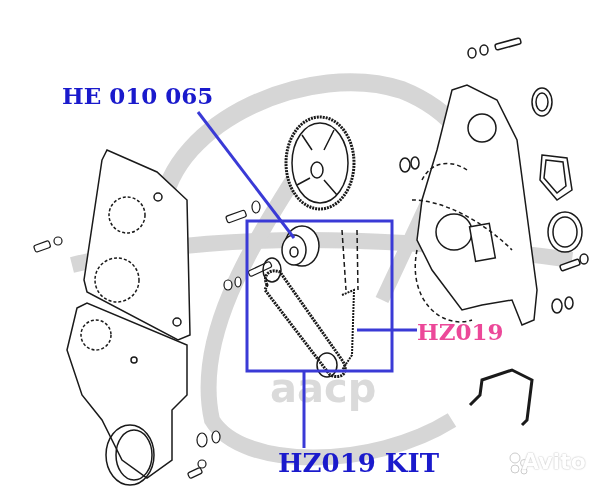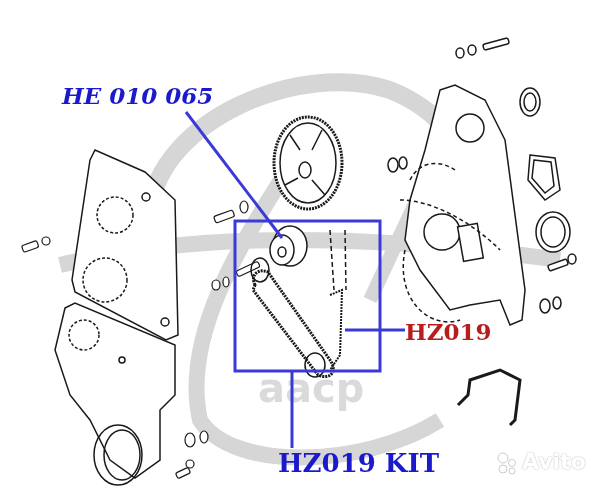--- a/index.html
+++ b/index.html
@@ -1,18 +1,18 @@
 <!DOCTYPE html>
 <html><head>
 <meta charset="utf-8">
 <style>
   html, body { margin: 0; padding: 0; background: #ffffff; }
   body { width: 600px; height: 488px; position: relative; overflow: hidden;
          font-family: "DejaVu Serif", "Liberation Serif", serif; }
-  .canvas { position: absolute; left: 0; top: 0; width: 588px; height: 488px; }
+  .canvas { position: absolute; left: 12px; top: 0; width: 588px; height: 488px; }
   .label { position: absolute; font-family: "DejaVu Serif", "Liberation Serif", serif;
            font-weight: bold; white-space: nowrap; letter-spacing: 0px; }
   .lbl-he { left: 62px; top: 82px; font-size: 23px; }
   .lbl-hz { left: 405px; top: 318px; font-size: 23px; }
   .lbl-kit { left: 278px; top: 448px; font-size: 26px; }
   .avito { position: absolute; left: 492px; top: 449px; font-family: "DejaVu Sans", "Liberation Sans", sans-serif;
            font-size: 22px; font-weight: bold; color: #ffffff;
            text-shadow: 0 0 2px #c8c8c8, 0 0 1px #bbbbbb; }
 </style>
 </head>
@@ -120,17 +120,17 @@
 
   <g fill="#ffffff" stroke="#cccccc" stroke-width="1">
     <circle cx="503" cy="458" r="5"></circle>
     <circle cx="512" cy="463" r="3.5"></circle>
     <circle cx="503" cy="469" r="4"></circle>
     <circle cx="512" cy="471" r="3"></circle>
   </g>
 </svg>
 </div>
 
-<div class="label lbl-he" style="color:#1a1acc;font-style:italic;">HE 010 065</div>
-<div class="label lbl-hz" style="color:#b91c1c;">HZ019</div>
+<div class="label lbl-he" style="color:#1a1acc;">HE 010 065</div>
+<div class="label lbl-hz" style="color:#ec4899;margin-left:12px;">HZ019</div>
 <div class="label lbl-kit" style="color:#1a1acc;">HZ019 KIT</div>
 
 <div class="avito" style="left:522px;">Avito</div>
 
 </body></html>

